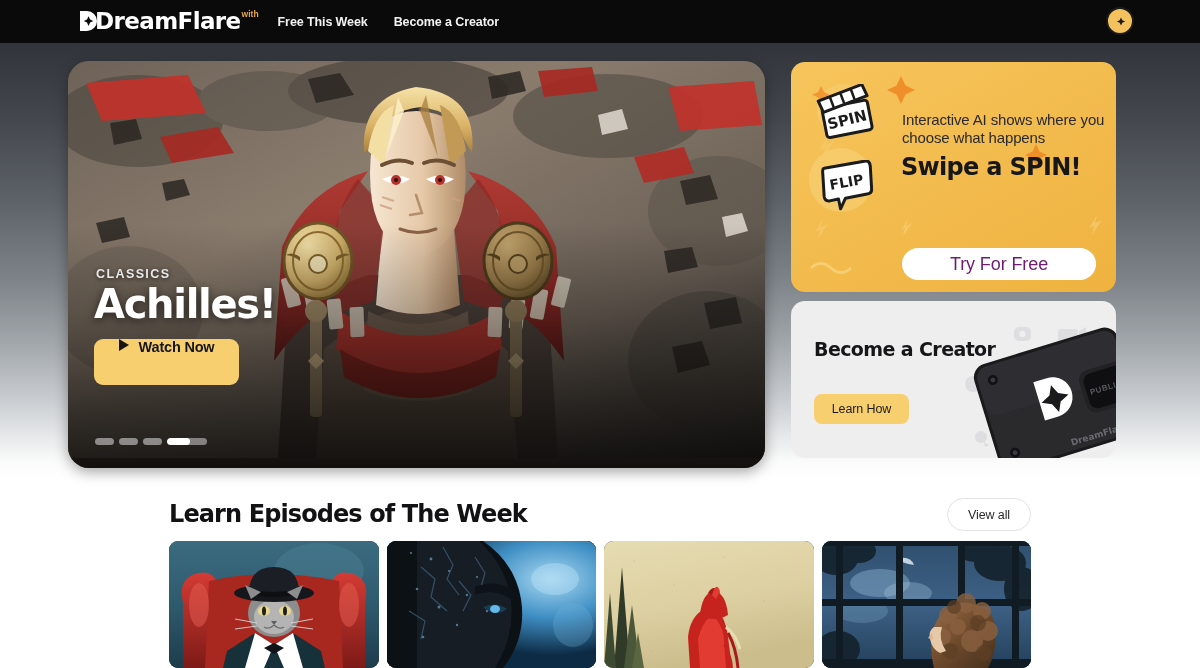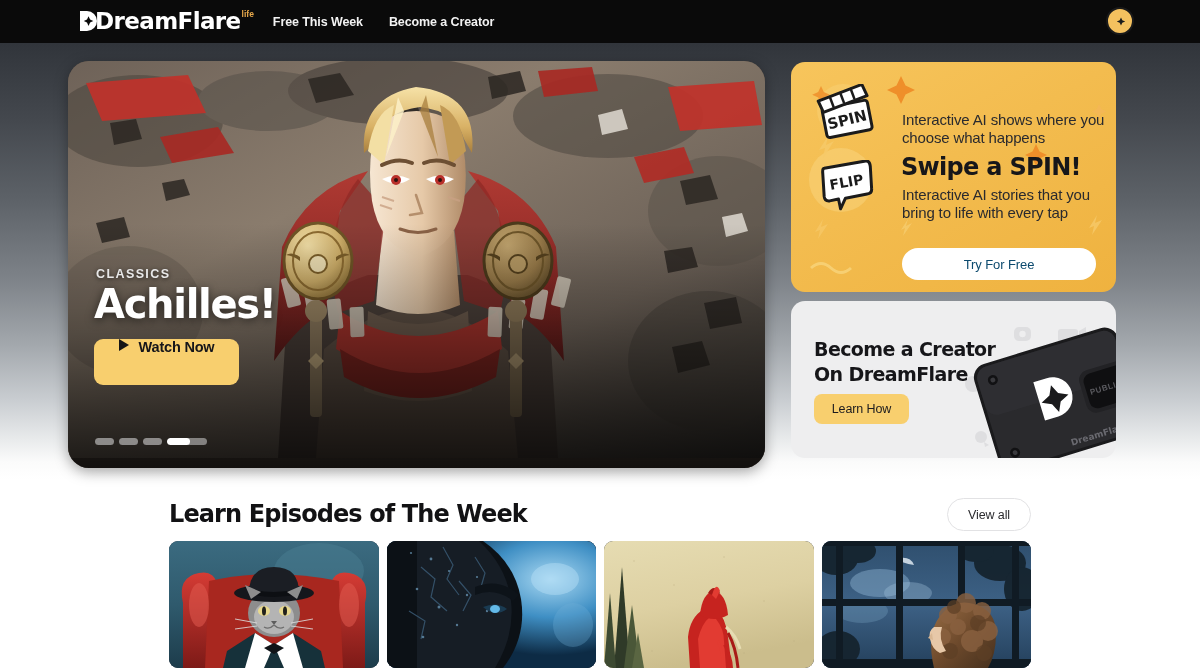--- a/index.html
+++ b/index.html
@@ -196,22 +196,22 @@
     font-size: 15px; line-height: 17.5px;
     color: #2a2a2e; letter-spacing: -0.15px;
     width: 205px;
   }
   .try-btn {
     position: absolute;
     left: 111px; top: 186px;
     width: 194px; height: 32px;
     background: #ffffff;
     border: none; border-radius: 17px;
-    font-size: 13px; font-weight: 400;
-    color: #0c4a6e;
+    font-size: 18px; font-weight: 400;
+    color: #701a75;
     cursor: pointer;
     font-family: "Liberation Sans", sans-serif;
     letter-spacing: -0.1px;
   }
 
   
   .creator {
     position: absolute;
     left: 791px; top: 301px;
     width: 325px; height: 157px;
@@ -287,21 +287,21 @@
   <div class="topbar">
 
     <div class="logo-wrap">
       <span class="logo-mark">
         <svg width="21" height="22" viewBox="0 0 21 22">
           <path d="M2 1 H9 A10 10 0 0 1 9 21 H2 Z" fill="#ffffff"></path>
           <path d="M10.5 6.2 L12.1 9.6 L15.3 11.1 L12.1 12.6 L10.5 16 L9 12.6 L5.8 11.1 L9 9.6 Z" fill="#0a0a0a"></path>
         </svg>
       </span>
       <span class="logo-text">DreamFlare</span>
-      <span class="logo-beta">life</span>
+      <span class="logo-beta">with</span>
     </div>
 
     <div class="nav-links">
       <a class="nav-link">Free This Week</a>
       <a class="nav-link">Become a Creator</a>
     </div>
 
     <div class="avatar">
       <span>
         <svg width="17" height="17" viewBox="0 0 17 17">
@@ -525,21 +525,20 @@
         <g transform="rotate(-6 29 24)">
           <path d="M8 6 L50 3 Q54 3 54 9 L53 31 Q53 36 48 36 L26 38 L20 48 L19 38 L10 39 Q5 39 5 34 L6 11 Q6 6 8 6 Z" fill="#ffffff" stroke="#1b1b1b" stroke-width="3" stroke-linejoin="round"></path>
           <text x="29" y="27" font-family="DejaVu Sans, sans-serif" font-size="14" font-weight="700" fill="#1b1b1b" text-anchor="middle" transform="rotate(-4 29 27)">FLIP</text>
         </g>
       </svg>
     </div>
 
     <div class="promo-p" style="left:111px; top:49px;">Interactive AI shows where you choose what happens</div>
 
     <div class="promo-h" style="left:110px; top:91px;">Swipe a SPIN!</div>
-    <div class="promo-p" style="left:111px; top:124px; width:213px;">Interactive AI stories that you bring to life with every tap</div>
 
     <button class="try-btn">Try For Free</button>
   </div>
 
   <div class="creator">
 
     <div class="creator-deco">
       <svg width="325" height="157" viewBox="0 0 325 157">
 
         <g fill="#dedee0">
@@ -570,21 +569,20 @@
           <rect x="300" y="86" width="46" height="36" rx="8" fill="#0f0f11"></rect>
           <text x="323" y="107" font-family="Liberation Sans, sans-serif" font-size="8" font-weight="700" fill="#5a5a5f" text-anchor="middle" letter-spacing="0.6">PUBLISH</text>
 
           <text x="300" y="150" font-family="DejaVu Sans, sans-serif" font-size="9" font-weight="700" fill="#6a6a70" text-anchor="middle">DreamFlare</text>
         </g>
       </svg>
     </div>
 
     <div class="creator-title">
       <span>Become a Creator</span><br>
-      <span>On DreamFlare</span>
     </div>
 
     <button class="learn-btn">Learn How</button>
   </div>
 
   <div class="section-head">
     <div class="section-title">Learn Episodes of The Week</div>
     <button class="viewall-btn">View all</button>
   </div>
 

